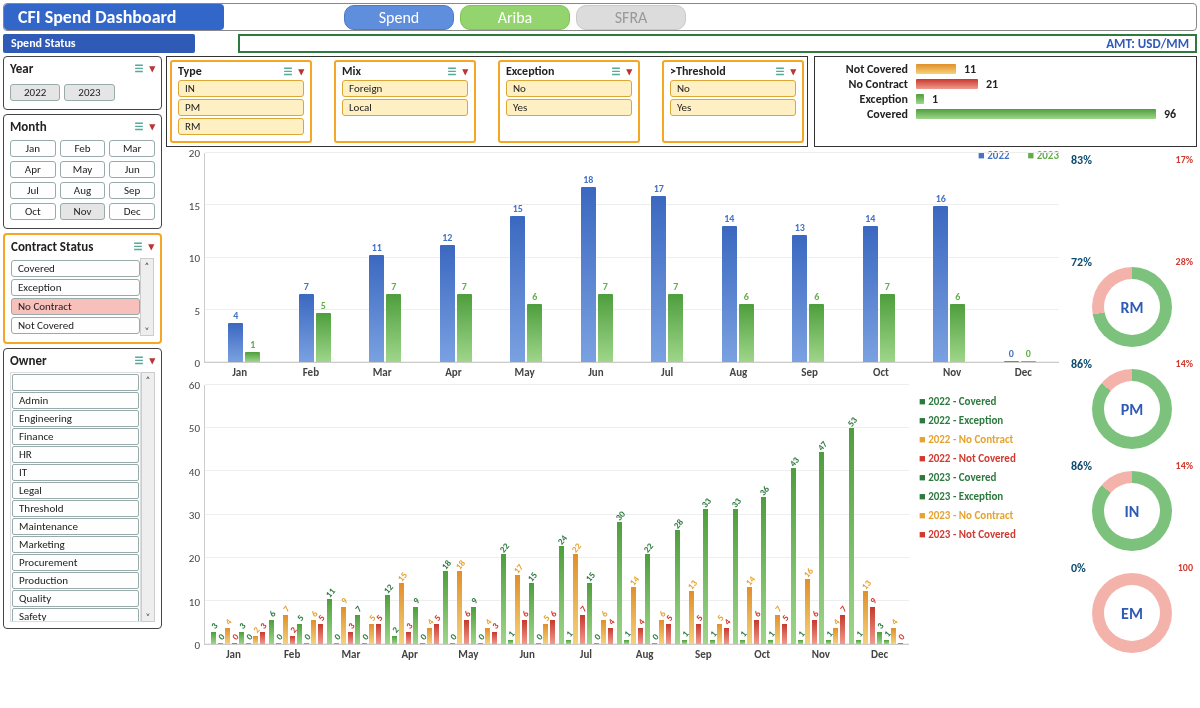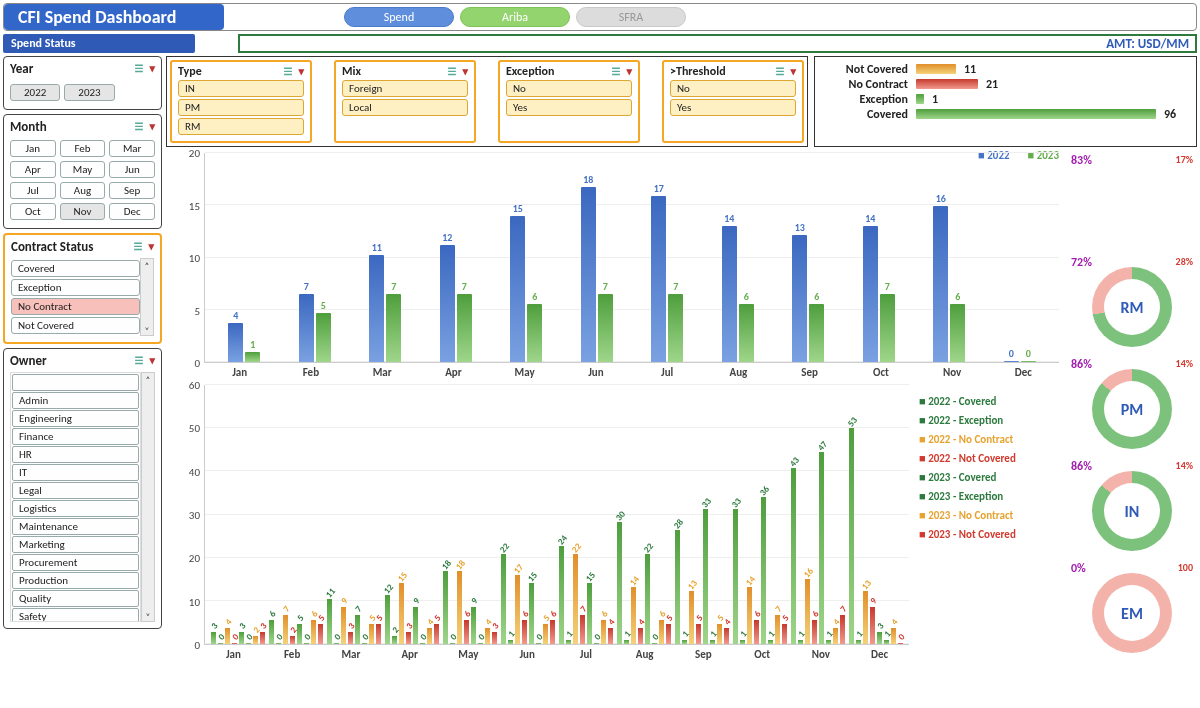--- a/index.html
+++ b/index.html
@@ -1,21 +1,21 @@
 <!DOCTYPE html>
 <html><head>
 <meta charset="utf-8">
 <style>
   * { box-sizing: border-box; margin: 0; padding: 0; font-family: Calibri, Arial, sans-serif; }
   body { background: #fff; width: 1200px; font-size: 12px; color: #222; }
 
   
   .hdr { display: flex; align-items: center; border: 1px solid #888; border-radius: 4px; margin: 3px; height: 28px; background: #fff; }
   .hdr-title { background: #3266c9; color: #fff; font-weight: bold; font-size: 18px; padding: 2px 14px; border-radius: 4px; height: 100%; display: flex; align-items: center; min-width: 220px; }
-  .tabbtn { color: #fff; font-size: 12px; padding: 2px 30px; border-radius: 10px; margin-left: 6px; min-width: 110px; text-align: center; }
+  .tabbtn { color: #fff; font-size: 16px; padding: 2px 30px; border-radius: 10px; margin-left: 6px; min-width: 110px; text-align: center; }
   .tab-spend { background: #5f8edc; border: 1px solid #4a7ac9; margin-left: 120px; }
   .tab-ariba { background: #93d46e; border: 1px solid #7fc258; }
   .tab-sfra  { background: #dcdcdc; color: #999; border: 1px solid #c9c9c9; }
 
   
   .sub { display: flex; margin: 1px 3px; gap: 39px; }
   .sub-l { background: #2f5bb7; color: #fff; font-weight: bold; padding: 2px 8px; width: 192px; border-radius: 2px; }
   .sub-r { flex: 1; margin-left: 4px; border: 2px solid #2d7a3e; display: flex; justify-content: flex-end; padding: 0 6px; color: #2f5bb7; font-weight: bold; font-size: 13px; align-items: center; }
 
   
@@ -79,21 +79,21 @@
   .leg1 span::before { content: "■ "; }
   .leg2 { display: flex; flex-direction: column; gap: 6px; font-size: 11px; font-weight: bold; padding: 10px 4px 0 10px; min-width: 150px; }
   .leg2 span::before { content: "■ "; }
 
   
   .donuts { width: 130px; display: flex; flex-direction: column; gap: 6px; padding-top: 4px; }
   .donutbox { position: relative; height: 96px; }
   .donut { width: 80px; height: 80px; border-radius: 50%; position: absolute; left: 50%; top: 12px; transform: translateX(-50%); display: flex; align-items: center; justify-content: center; font-weight: bold; color: #2f5bb7; font-size: 16px; }
   .donut::before { content: ""; position: absolute; inset: 12px; background: #fff; border-radius: 50%; }
   .donut span { position: relative; }
-  .dg { position: absolute; top: 0; left: 4px; color: #a21caf; font-weight: bold; font-size: 12px; }
+  .dg { position: absolute; top: 0; left: 4px; color: #0c4a6e; font-weight: bold; font-size: 12px; }
   .dr { position: absolute; top: 0; right: 4px; color: #d13a2f; font-weight: bold; font-size: 10px; }
 
   
   .c-blue { color: #4472c4; }
   .c-green { color: #62ad4a; }
   .c-dgreen{ color: #2d7a3e; }
   .c-orange{ color: #e6a330; }
   .c-red   { color: #d13a2f; }
 
   .grad-blue { background: linear-gradient(to top, #7aa1e1, #3b68c0); }
@@ -202,21 +202,21 @@
       </div>
       <div style="display:flex;margin-top:4px">
         <div id="owner-list" class="owner-list" style="flex:1">
             <div class="pill">&nbsp;</div>
             <div class="pill">Admin</div>
             <div class="pill">Engineering</div>
             <div class="pill">Finance</div>
             <div class="pill">HR</div>
             <div class="pill">IT</div>
             <div class="pill">Legal</div>
-            <div class="pill">Logistics</div>
+            <div class="pill">Threshold</div>
             <div class="pill">Maintenance</div>
             <div class="pill">Marketing</div>
             <div class="pill">Procurement</div>
             <div class="pill">Production</div>
             <div class="pill">Quality</div>
             <div class="pill">Safety</div>
           </div>
         <div class="scroll-arrow">
             <div>˄</div>
             <div>˅</div>

